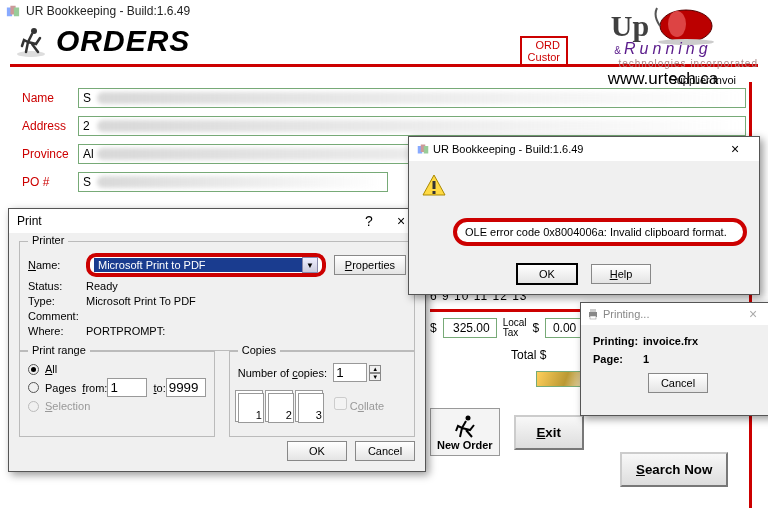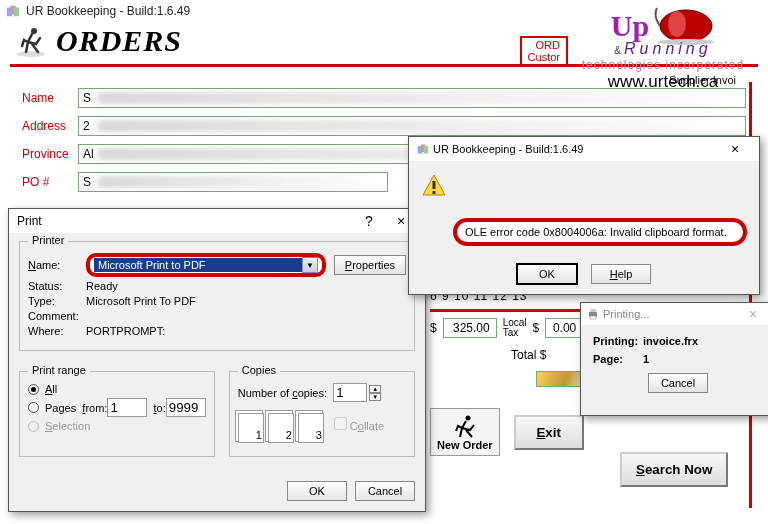--- a/index.html
+++ b/index.html
@@ -2,30 +2,30 @@
 <html><head>
 <meta charset="utf-8">
 <style>
 * { box-sizing: border-box; margin: 0; padding: 0; }
 html, body { width: 768px; height: 524px; overflow: hidden; }
 body { font-family: Tahoma, Arial, sans-serif; font-size: 11px; background: #fff; position: relative; }
 
 .main { position: absolute; inset: 0; }
 .titlebar { display: flex; align-items: center; padding: 4px 6px; font-size: 12px; color: #222; }
 .titlebar .icon { width: 14px; height: 14px; margin-right: 6px; }
-.headerrow { display: flex; align-items: flex-end; padding: 2px 14px 6px; font-family: Liberation Serif, serif; }
+.headerrow { display: flex; align-items: flex-end; padding: 2px 14px 6px; }
 .headerrow h1 { font-size: 30px; font-weight: bold; letter-spacing: 1px; font-style: italic; }
 .run-icon { width: 34px; height: 34px; margin-right: 8px; }
 .redline { height: 3px; background: #c00; margin: 0 10px; }
 .ordbox { position: absolute; top: 36px; right: 200px; border: 2px solid #c00; padding: 1px 6px; color: #c00; font-size: 11px; text-align: right; line-height: 12px; }
 .logo { position: absolute; top: 6px; right: 10px; width: 190px; text-align: center; }
 .logo-text { font-family: Georgia, serif; }
-.logo-up { font-size: 30px; font-weight: bold; color: #a21caf; }
+.logo-up { font-size: 30px; font-weight: bold; color: #404040; }
 .logo-run { font-size: 16px; font-style: italic; color: #5a1b8b; letter-spacing: 4px; }
-.logo-tag { font-size: 12px; color: #a88; letter-spacing: 1px; }
+.logo-tag { font-size: 10px; color: #a88; letter-spacing: 1px; text-align: right; }
 .logo-url { font-size: 17px; font-family: Arial; color: #000; }
 .mouse { width: 62px; height: 40px; }
 
 .form { position: absolute; top: 88px; left: 22px; right: 22px; }
 .row { display: flex; align-items: center; margin-bottom: 8px; }
 .label { width: 56px; color: #c00; font-size: 12px; }
 .field { flex: 1; border: 1px solid #7a7; background: #fff; height: 20px; padding: 2px 4px; font-size: 12px; position: relative; overflow: hidden; }
 .blur { position: absolute; top: 3px; left: 18px; right: 4px; height: 12px; background: linear-gradient(90deg, rgba(200,200,200,.7),rgba(200,200,200,0)); filter: blur(2px); border-radius: 6px; }
 .insert { position: absolute; font-size: 10px; text-align: center; }
 .insert1 { top: 2px; right: 38px; }
@@ -47,21 +47,21 @@
 
 .bottomrow { position: absolute; top: 408px; left: 430px; display: flex; gap: 14px; align-items: center; }
 .neworder { display: flex; flex-direction: column; align-items: center; border: 1px solid #999; padding: 4px 6px; background: #f4f4f4; }
 .neworder .lbl { font-weight: bold; font-size: 11px; }
 .searchnow { position: absolute; top: 452px; left: 620px; }
 
 
 .print { position: absolute; top: 208px; left: 8px; width: 418px; background: #f0f0f0; border: 1px solid #555; box-shadow: 3px 3px 8px rgba(0,0,0,.4); }
 .print .tbar { display: flex; align-items: center; justify-content: space-between; padding: 4px 8px; font-size: 12px; background: #fff; }
 .print .content { padding: 8px 10px 10px; }
-.group { border: 1px solid #bbb; padding: 8px 8px 10px; margin-bottom: 20px; position: relative; }
+.group { border: 1px solid #bbb; padding: 8px 8px 10px; margin-bottom: 0; position: relative; }
 .group > .gtitle { position: absolute; top: -8px; left: 8px; background: #f0f0f0; padding: 0 4px; font-size: 11px; }
 .prow { display: flex; align-items: center; margin: 3px 0; font-size: 11px; }
 .prow .plab { width: 58px; }
 .select { flex: 1; border: 4px solid #c00; border-radius: 10px; background: #fff; display: flex; align-items: center; padding: 2px 4px; height: 24px; margin-right: 8px; }
 .select .seltext { flex: 1; background: #1a3c8f; color: #fff; padding: 1px 4px; font-size: 11px; }
 .select .drop { width: 16px; height: 16px; background: linear-gradient(#eef,#ccd); border: 1px solid #88a; display: flex; align-items: center; justify-content: center; font-size: 8px; }
 .twocol { display: flex; gap: 14px; }
 .twocol .group { flex: 1; }
 .radio { width: 11px; height: 11px; border: 1px solid #555; border-radius: 50%; margin-right: 6px; display: inline-block; position: relative; }
 .radio.on::after { content: ''; position: absolute; inset: 2px; background: #000; border-radius: 50%; }

